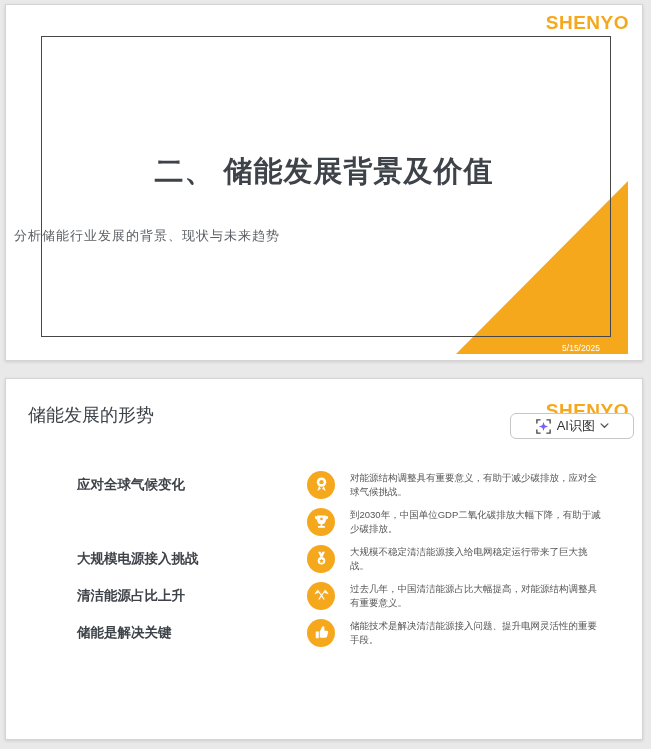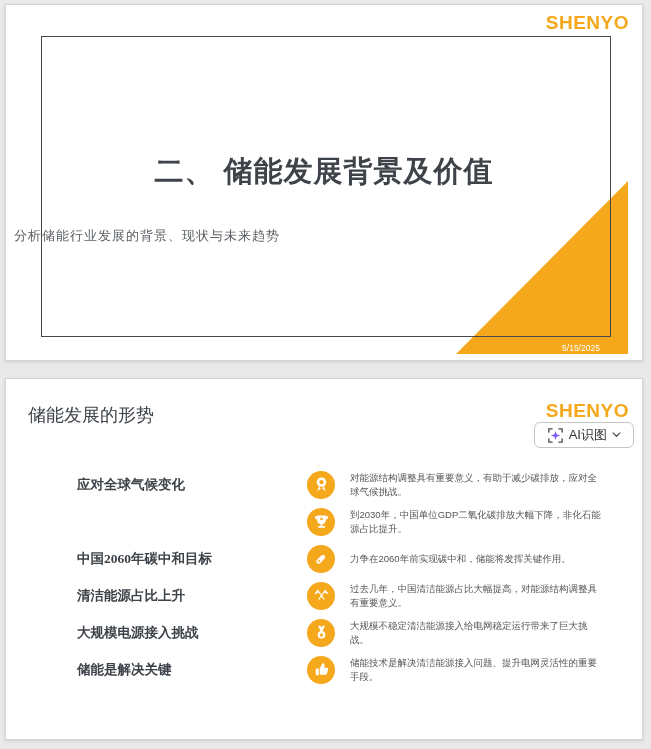--- a/index.html
+++ b/index.html
@@ -58,22 +58,22 @@
     position:absolute;left:535px;top:310px;width:80px;text-align:center;
     color:#fff;font-size:8.5px;z-index:3;margin-top:28px;
   }
 
   
   .s2-title{
     position:absolute;left:22px;top:24px;
     font-size:18px;font-weight:normal;color:var(--title_text);
   }
   .ai-btn{
-    position:absolute;right:8px;top:43px;height:26px;
-    display:flex;align-items:center;gap:5px;padding:0 12px;
+    position:absolute;right:8px;top:34px;height:26px;
+    display:flex;align-items:center;gap:5px;padding:0 24px;
     background:#fff;border:1px solid #c6c6c6;border-radius:6px;
     font-size:13px;color:#333;cursor:pointer;
   }
   .rows{position:absolute;left:0;top:87px;width:100%;}
   .row{position:relative;height:37px;}
   .row-label{
     position:absolute;left:71px;top:50%;transform:translateY(-50%);
     font-size:13.5px;font-weight:bold;color:var(--title_text);white-space:nowrap;font-family:Liberation Serif, serif;
   }
   .row-icon{
@@ -142,34 +142,34 @@
       <div class="row-icon">
         <svg viewBox="0 0 24 24">
           <path d="M7 5h10v5.2c0 2.9-2.2 5-5 5s-5-2.1-5-5z" fill="#fff"></path>
           <path d="M5.2 6H7v4C5.4 9.7 4.4 8.3 4.4 6z" fill="#fff"></path>
           <path d="M18.8 6H17v4c1.6-.3 2.6-1.7 2.6-4z" fill="#fff"></path>
           <rect x="11" y="14.8" width="2" height="2.4" fill="#fff"></rect>
           <rect x="8" y="17.2" width="8" height="1.8" rx=".6" fill="#fff"></rect>
           <circle cx="12" cy="9" r="1.5" style="fill:var(--accent)"></circle>
         </svg>
       </div>
-      <div class="row-desc">到2030年，中国单位GDP二氧化碳排放大幅下降，非化石能源占比提升。</div>
-    </div>
-
-    <div class="row">
-      <div class="row-label">中国2060年碳中和目标</div>
-      <div class="row-icon">
-        <svg viewBox="0 0 24 24">
-          <g transform="rotate(-45 12 12)">
-            <path d="M6.7 9.4h7.9l3 2.6-3 2.6H6.7c-.9 0-1.6-.7-1.6-1.6v-2c0-.9.7-1.6 1.6-1.6z" fill="#fff"></path>
-            <circle cx="7.9" cy="12" r="1.1" style="fill:var(--accent)"></circle>
-          </g>
-        </svg>
-      </div>
-      <div class="row-desc">力争在2060年前实现碳中和，储能将发挥关键作用。</div>
+      <div class="row-desc">到2030年，中国单位GDP二氧化碳排放大幅下降，有助于减少碳排放。</div>
+    </div>
+
+
+    <div class="row">
+      <div class="row-label">大规模电源接入挑战</div>
+      <div class="row-icon">
+        <svg viewBox="0 0 24 24">
+          <path d="M8.1 4.3h2.8l1.1 2.3 1.1-2.3h2.8l-2.9 6.2h-2z" fill="#fff"></path>
+          <circle cx="12" cy="14.6" r="4.3" fill="#fff"></circle>
+          <path d="M12 12.2l.8 1.6 1.75.26-1.27 1.24.3 1.74L12 16.2l-1.58.84.3-1.74-1.27-1.24 1.75-.26z" style="fill:var(--accent)"></path>
+        </svg>
+      </div>
+      <div class="row-desc">大规模不稳定清洁能源接入给电网稳定运行带来了巨大挑战。</div>
     </div>
 
     <div class="row">
       <div class="row-label">清洁能源占比上升</div>
       <div class="row-icon">
         <svg viewBox="0 0 24 24">
           <g fill="#fff">
             <g transform="rotate(35 12 12)">
               <rect x="11.4" y="4" width="1.3" height="13.6" rx=".6"></rect>
               <path d="M12.7 4.2l5.3 1.8-5.3 1.8z"></path>
@@ -178,32 +178,20 @@
               <rect x="11.3" y="4" width="1.3" height="13.6" rx=".6"></rect>
               <path d="M11.3 4.2L6 6l5.3 1.8z"></path>
             </g>
           </g>
         </svg>
       </div>
       <div class="row-desc">过去几年，中国清洁能源占比大幅提高，对能源结构调整具有重要意义。</div>
     </div>
 
     <div class="row">
-      <div class="row-label">大规模电源接入挑战</div>
-      <div class="row-icon">
-        <svg viewBox="0 0 24 24">
-          <path d="M8.1 4.3h2.8l1.1 2.3 1.1-2.3h2.8l-2.9 6.2h-2z" fill="#fff"></path>
-          <circle cx="12" cy="14.6" r="4.3" fill="#fff"></circle>
-          <path d="M12 12.2l.8 1.6 1.75.26-1.27 1.24.3 1.74L12 16.2l-1.58.84.3-1.74-1.27-1.24 1.75-.26z" style="fill:var(--accent)"></path>
-        </svg>
-      </div>
-      <div class="row-desc">大规模不稳定清洁能源接入给电网稳定运行带来了巨大挑战。</div>
-    </div>
-
-    <div class="row">
       <div class="row-label">储能是解决关键</div>
       <div class="row-icon">
         <svg viewBox="0 0 24 24">
           <path d="M6.3 10.9h2.6v7.6H6.3c-.5 0-.9-.4-.9-.9v-5.8c0-.5.4-.9.9-.9z" fill="#fff"></path>
           <path d="M10 18V10.9l2.6-5.2c.25-.5.72-.8 1.25-.8.8 0 1.45.65 1.45 1.45v3.75h2.8c1.05 0 1.8 1 1.5 2l-1.25 4.5c-.2.75-.9 1.3-1.7 1.3h-5.3c-.5 0-1-.2-1.35-.5z" fill="#fff"></path>
         </svg>
       </div>
       <div class="row-desc">储能技术是解决清洁能源接入问题、提升电网灵活性的重要手段。</div>
     </div>
 

